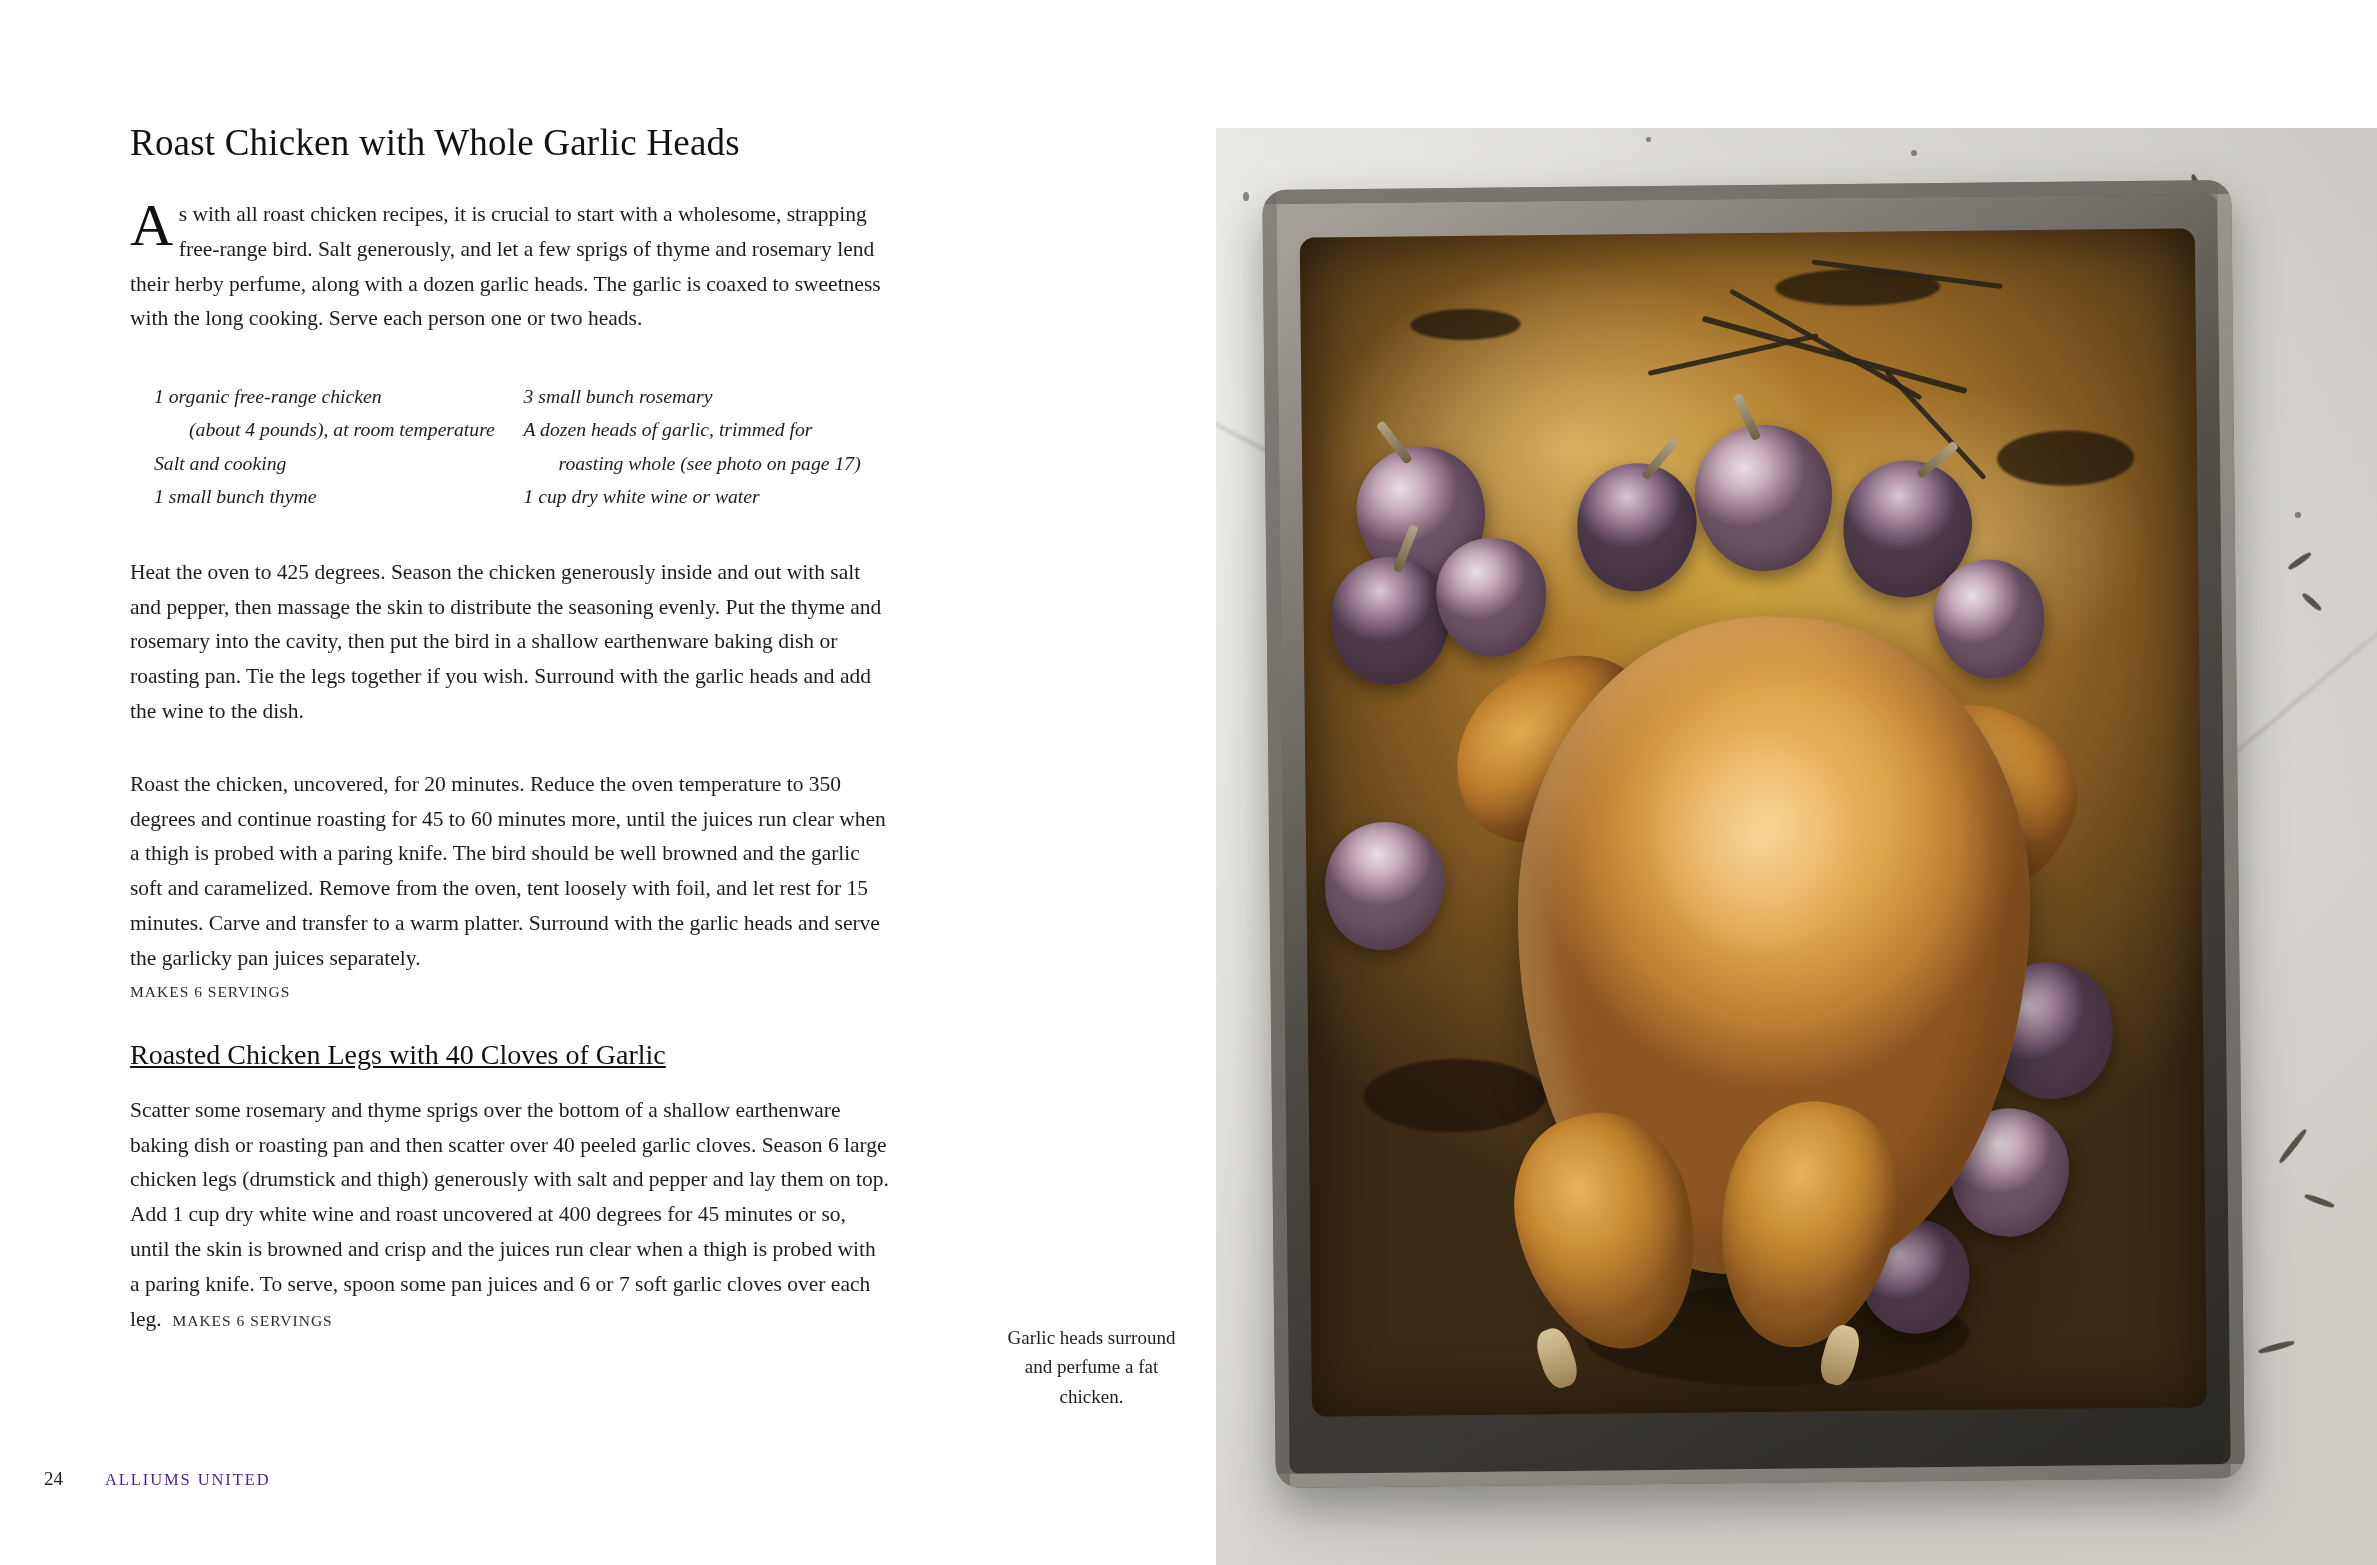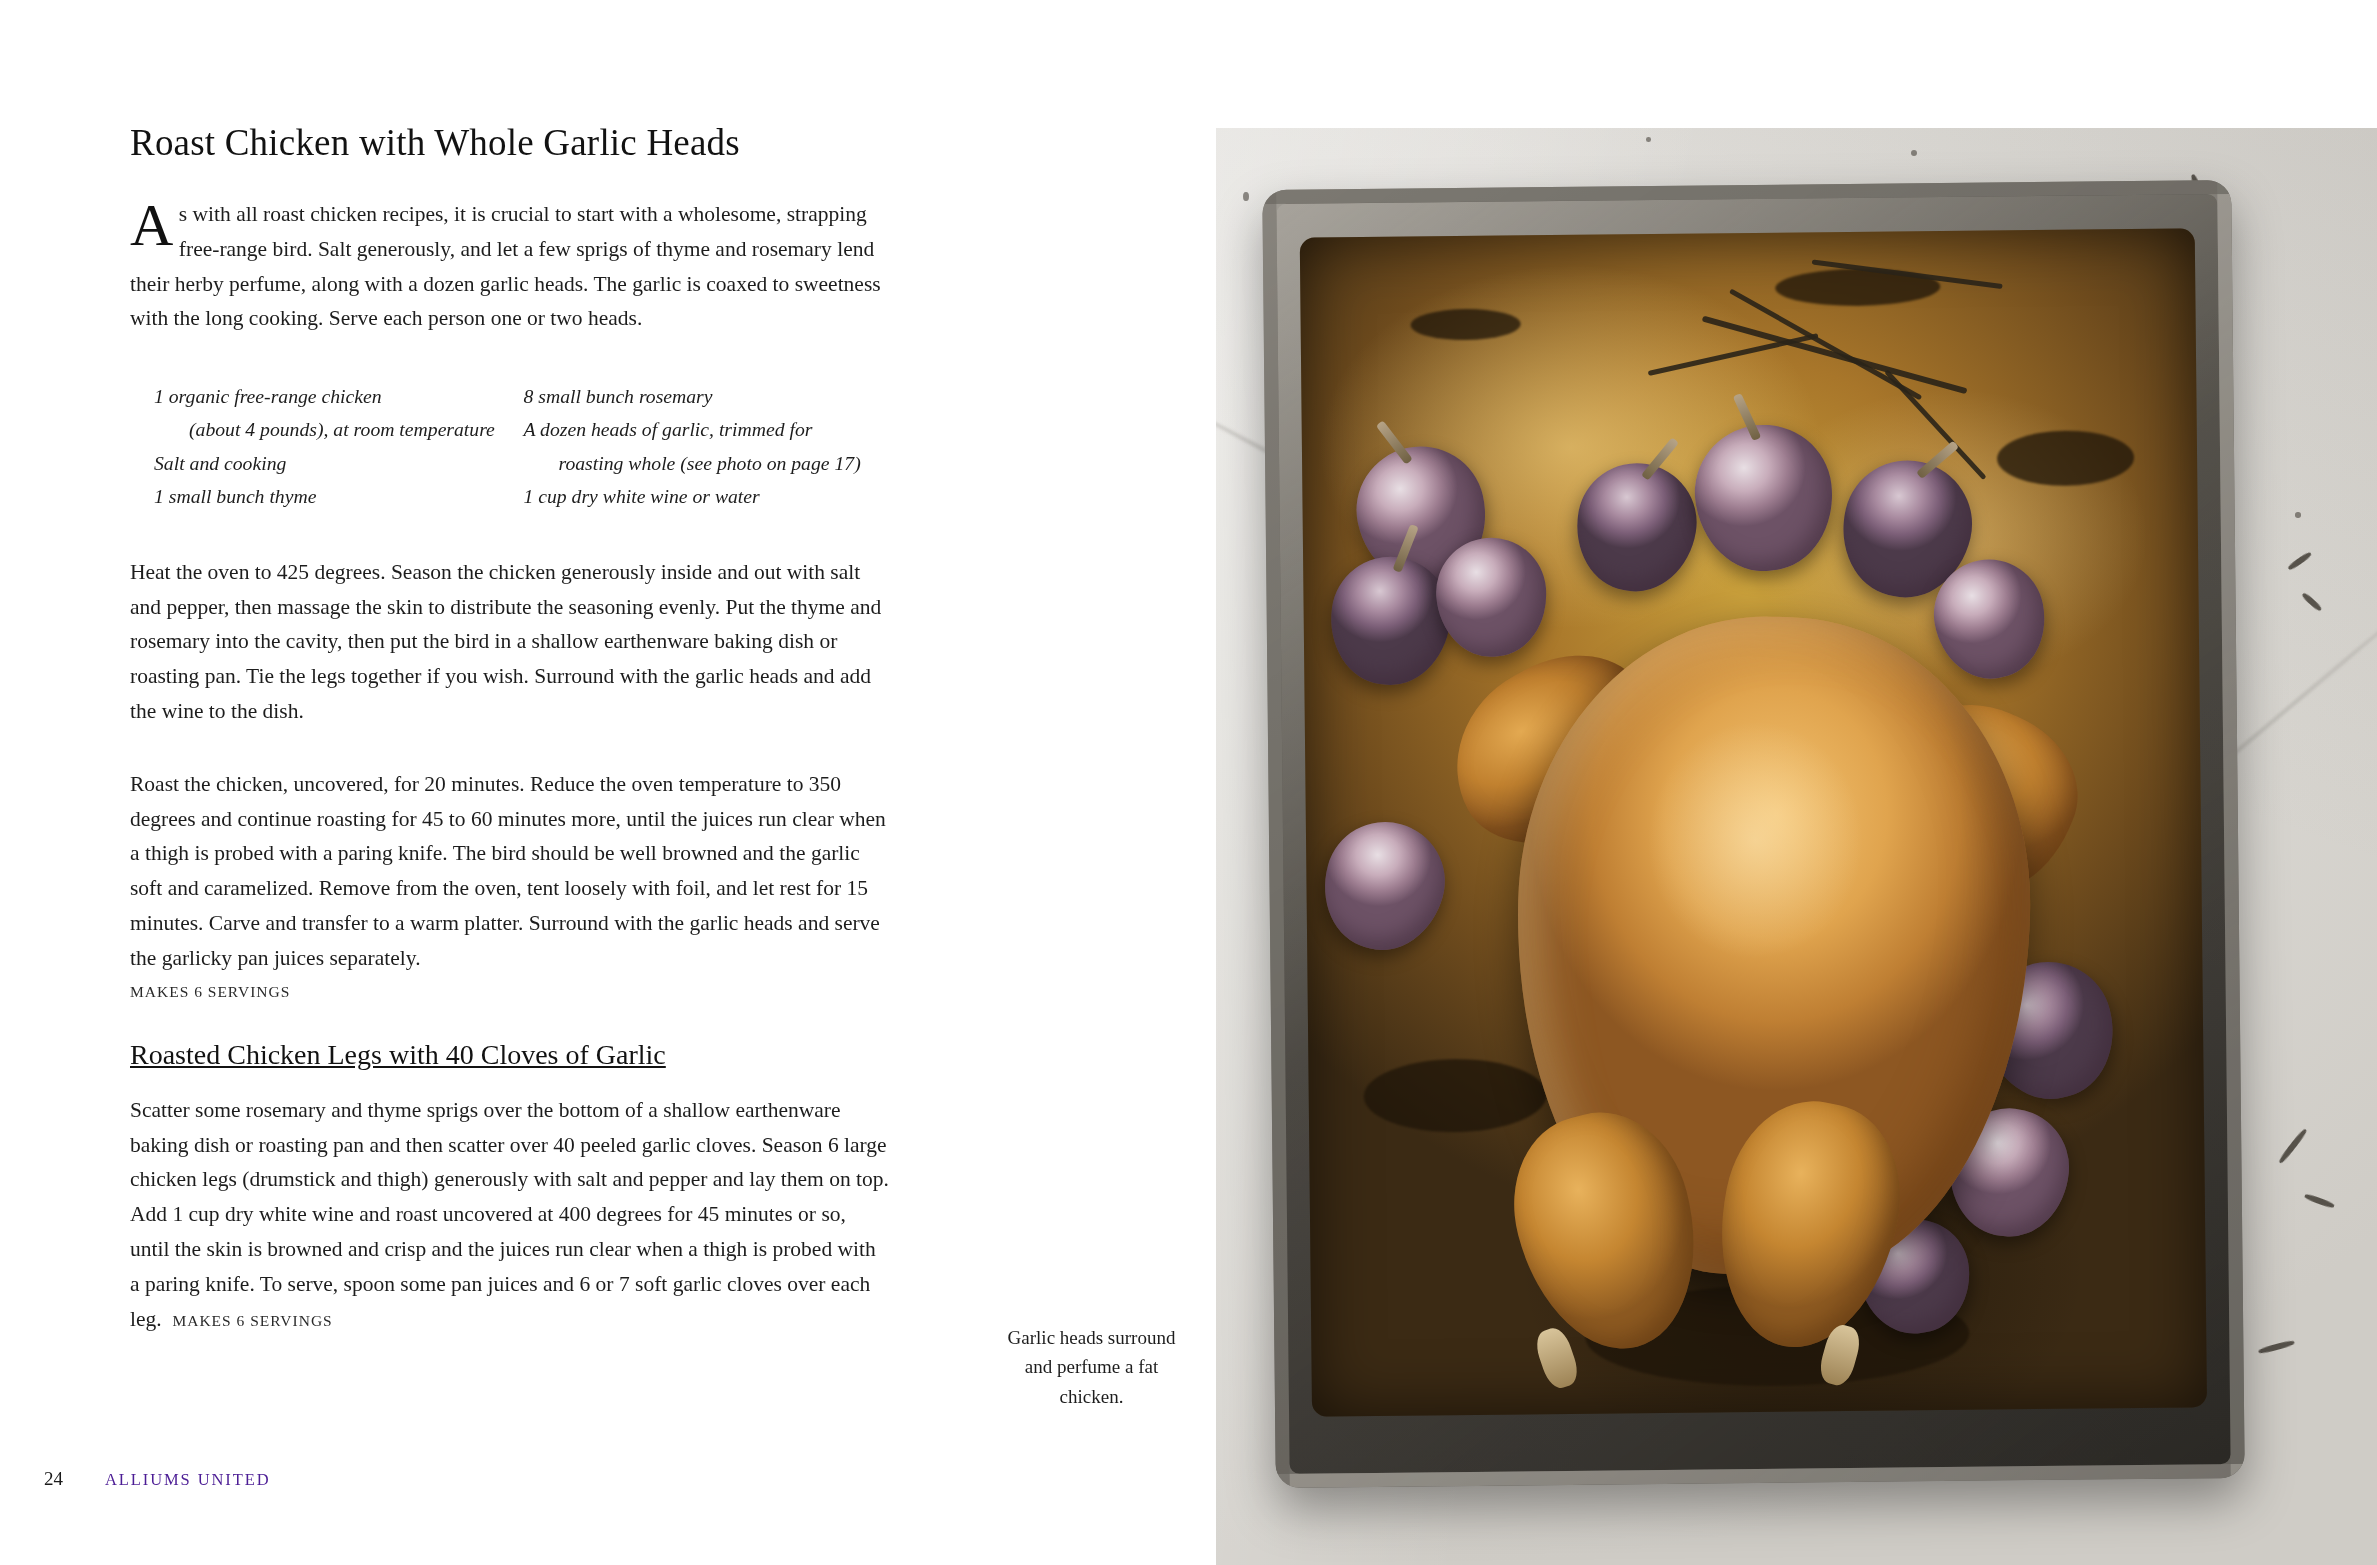--- a/index.html
+++ b/index.html
@@ -328,21 +328,21 @@
       <p class="intro"><span class="dropcap">A</span><span>s with all roast chicken recipes, it is crucial to start with a wholesome, strapping free-range bird. Salt generously, and let a few sprigs of thyme and rosemary lend their herby perfume, along with a dozen garlic heads. The garlic is coaxed to sweetness with the long cooking. Serve each person one or two heads.</span></p>
 
       <div class="ingredients">
         <div class="ing-col">
           <span>1 organic free-range chicken</span><br>
           <span class="ind">(about 4 pounds), at room temperature</span>
           <span>Salt and cooking</span><br>
           <span>1 small bunch thyme</span>
         </div>
         <div class="ing-col">
-          <span>8 small bunch rosemary</span><br>
+          <span>3 small bunch rosemary</span><br>
           <span>A dozen heads of garlic, trimmed for</span><br>
           <span class="ind">roasting whole (see photo on page 17)</span>
           <span>1 cup dry white wine or water</span>
         </div>
       </div>
 
       <p class="body-p">Heat the oven to 425 degrees. Season the chicken generously inside and out with salt and pepper, then massage the skin to distribute the seasoning evenly. Put the thyme and rosemary into the cavity, then put the bird in a shallow earthenware baking dish or roasting pan. Tie the legs together if you wish. Surround with the garlic heads and add the wine to the dish.</p>
 
       <p class="body-p">Roast the chicken, uncovered, for 20 minutes. Reduce the oven temperature to 350 degrees and continue roasting for 45 to 60 minutes more, until the juices run clear when a thigh is probed with a paring knife. The bird should be well browned and the garlic soft and caramelized. Remove from the oven, tent loosely with foil, and let rest for 15 minutes. Carve and transfer to a warm platter. Surround with the garlic heads and serve the garlicky pan juices separately.</p>
       <span class="makes">MAKES 6 SERVINGS</span>

